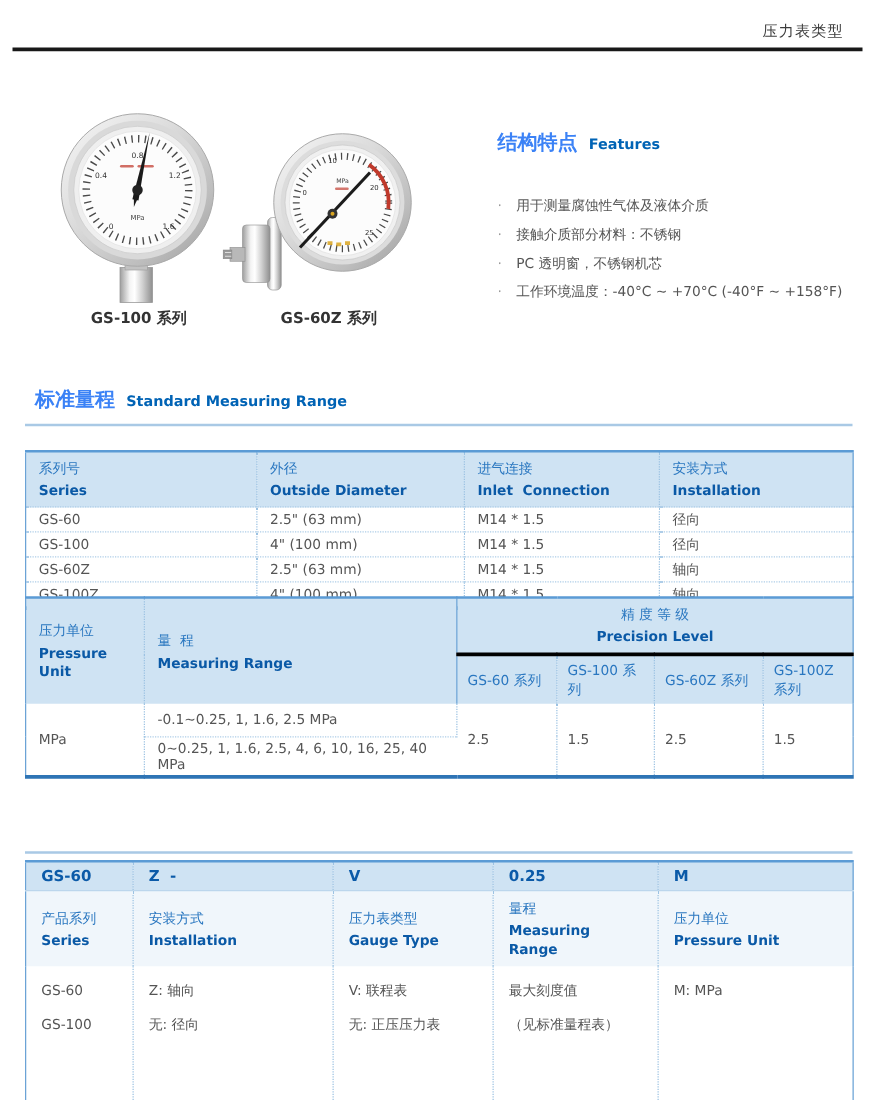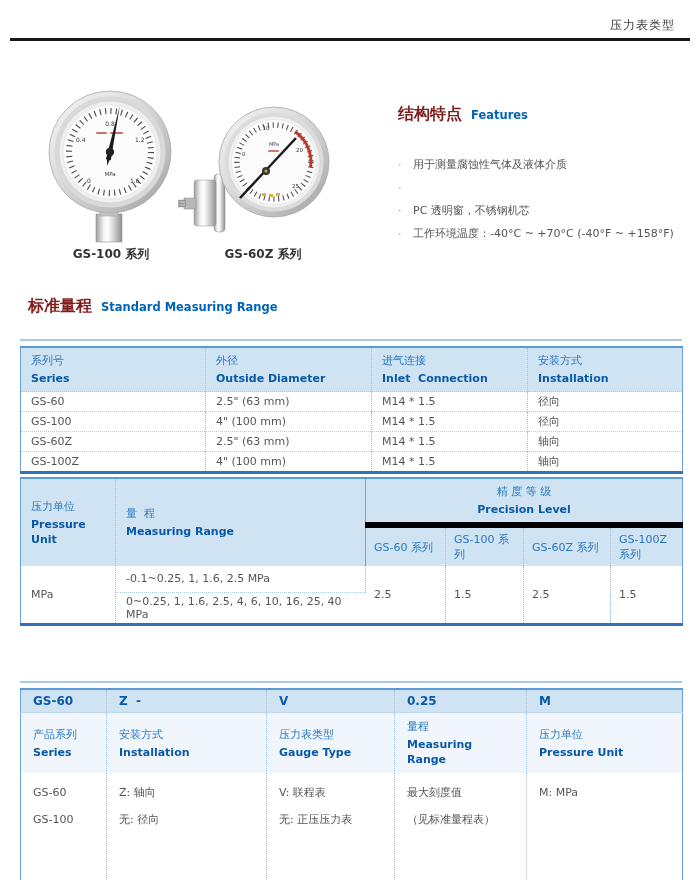--- a/index.html
+++ b/index.html
@@ -17,53 +17,53 @@
 
   
   .gauge1 { position:absolute; left:46px; top:86px; }
   .gauge2 { position:absolute; left:178px; top:100px; }
   .caption { position:absolute; width:150px; text-align:center; font-size:12px; font-weight:bold; color:#333; }
   .caption1 { left:36px; top:246px; }
   .caption2 { left:188px; top:246px; }
 
   
   .features { position:absolute; left:398px; top:104px; width:294px; }
-  .sec-title .zh { font-size:16px; font-weight:bold; color:#7f1d1d;margin-top:17px; }
+  .sec-title .zh { font-size:16px; font-weight:bold; color:#3b82f6;margin-top:17px; }
   .sec-title .en { font-size:11.5px; font-weight:bold; color:#0063b5; margin-left:9px; }
   .features-list { margin-top:28px; }
   .feature-item { display:flex; line-height:23px; font-size:11px; color:#555; }
   .feature-item .bullet { width:15px; color:#999; flex:none; }
 
   
-  .sec-range-title { position:absolute; left:28px; top:296px; }
+  .sec-range-title { position:absolute; left:28px; top:310px; }
   .sec-order-title { position:absolute; left:28px; top:649px; }
   .rule-blue { position:absolute; left:20px; width:662px; height:2px; background:#a9c9e5; }
   .rule-range { top:339px; }
   .rule-order { top:681px; }
 
   
   table { border-collapse:collapse; table-layout:fixed; font-size:11px; }
   .tbl { position:absolute; left:20px; width:662px;
          border:1px solid #6ba3d6; border-top:2px solid #5b9bd5; border-bottom:3px solid #2e74b5; }
   th { font-weight:normal; text-align:left; background:#cfe3f3; padding:5px 10px; vertical-align:middle; }
   td { padding:2px 10px; color:#555; }
   .hzh { color:#2a77c0; font-size:11px; line-height:15px; }
   .hen { color:#0a59a6; font-weight:bold; font-size:11px; line-height:15px; margin-top:3px; }
   .pre { white-space:pre-wrap; }
 
   
-  #tbl-series { top:346px; }
+  #tbl-series { top:360px; }
   #tbl-series th { border-right:1px dotted #9cc2e2; height:43px; }
   #tbl-series th:last-child, #tbl-series td:last-child { border-right:none; }
   #tbl-series td { border-right:1px dotted #9cc2e2; border-top:1px dotted #aecde8; height:19px; }
 
   
   #tbl-precision { top:477px; }
   #tbl-precision th { border-right:1px dotted #9cc2e2; }
-  #tbl-precision .span-head { text-align:center; height:36px; border-bottom:6px solid #000000; }
+  #tbl-precision .span-head { text-align:center; height:36px; border-bottom:3px solid #000000; }
   #tbl-precision .range-head { border-right:1px solid #6ba3d6; }
   #tbl-precision .sub-head { height:27px; padding:4px 8px; }
   #tbl-precision th:last-child, #tbl-precision td:last-child { border-right:none; }
   #tbl-precision td { border-right:1px dotted #9cc2e2; height:26px; }
   #tbl-precision .range-cell2 { border-top:1px dotted #aecde8; }
   #tbl-precision .val-cell { padding:2px 8px; }
 
   
   #tbl-order { top:688px; border-top:2px solid #5b9bd5; }
   #tbl-order td, #tbl-order th { border-right:1px dotted #9cc2e2; }
@@ -154,20 +154,21 @@
     <div class="sec-title">
       <span class="zh">结构特点</span><span class="en">Features</span>
     </div>
     <div class="features-list">
       <div class="feature-item">
           <span class="bullet">·</span>
           <span>用于测量腐蚀性气体及液体介质</span>
         </div>
       <div class="feature-item">
           <span class="bullet">·</span>
+          <span>接触介质部分材料：不锈钢</span>
         </div>
       <div class="feature-item">
           <span class="bullet">·</span>
           <span>PC 透明窗，不锈钢机芯</span>
         </div>
       <div class="feature-item">
           <span class="bullet">·</span>
           <span>工作环境温度：-40°C ~ +70°C (-40°F ~ +158°F)</span>
         </div>
     </div>

